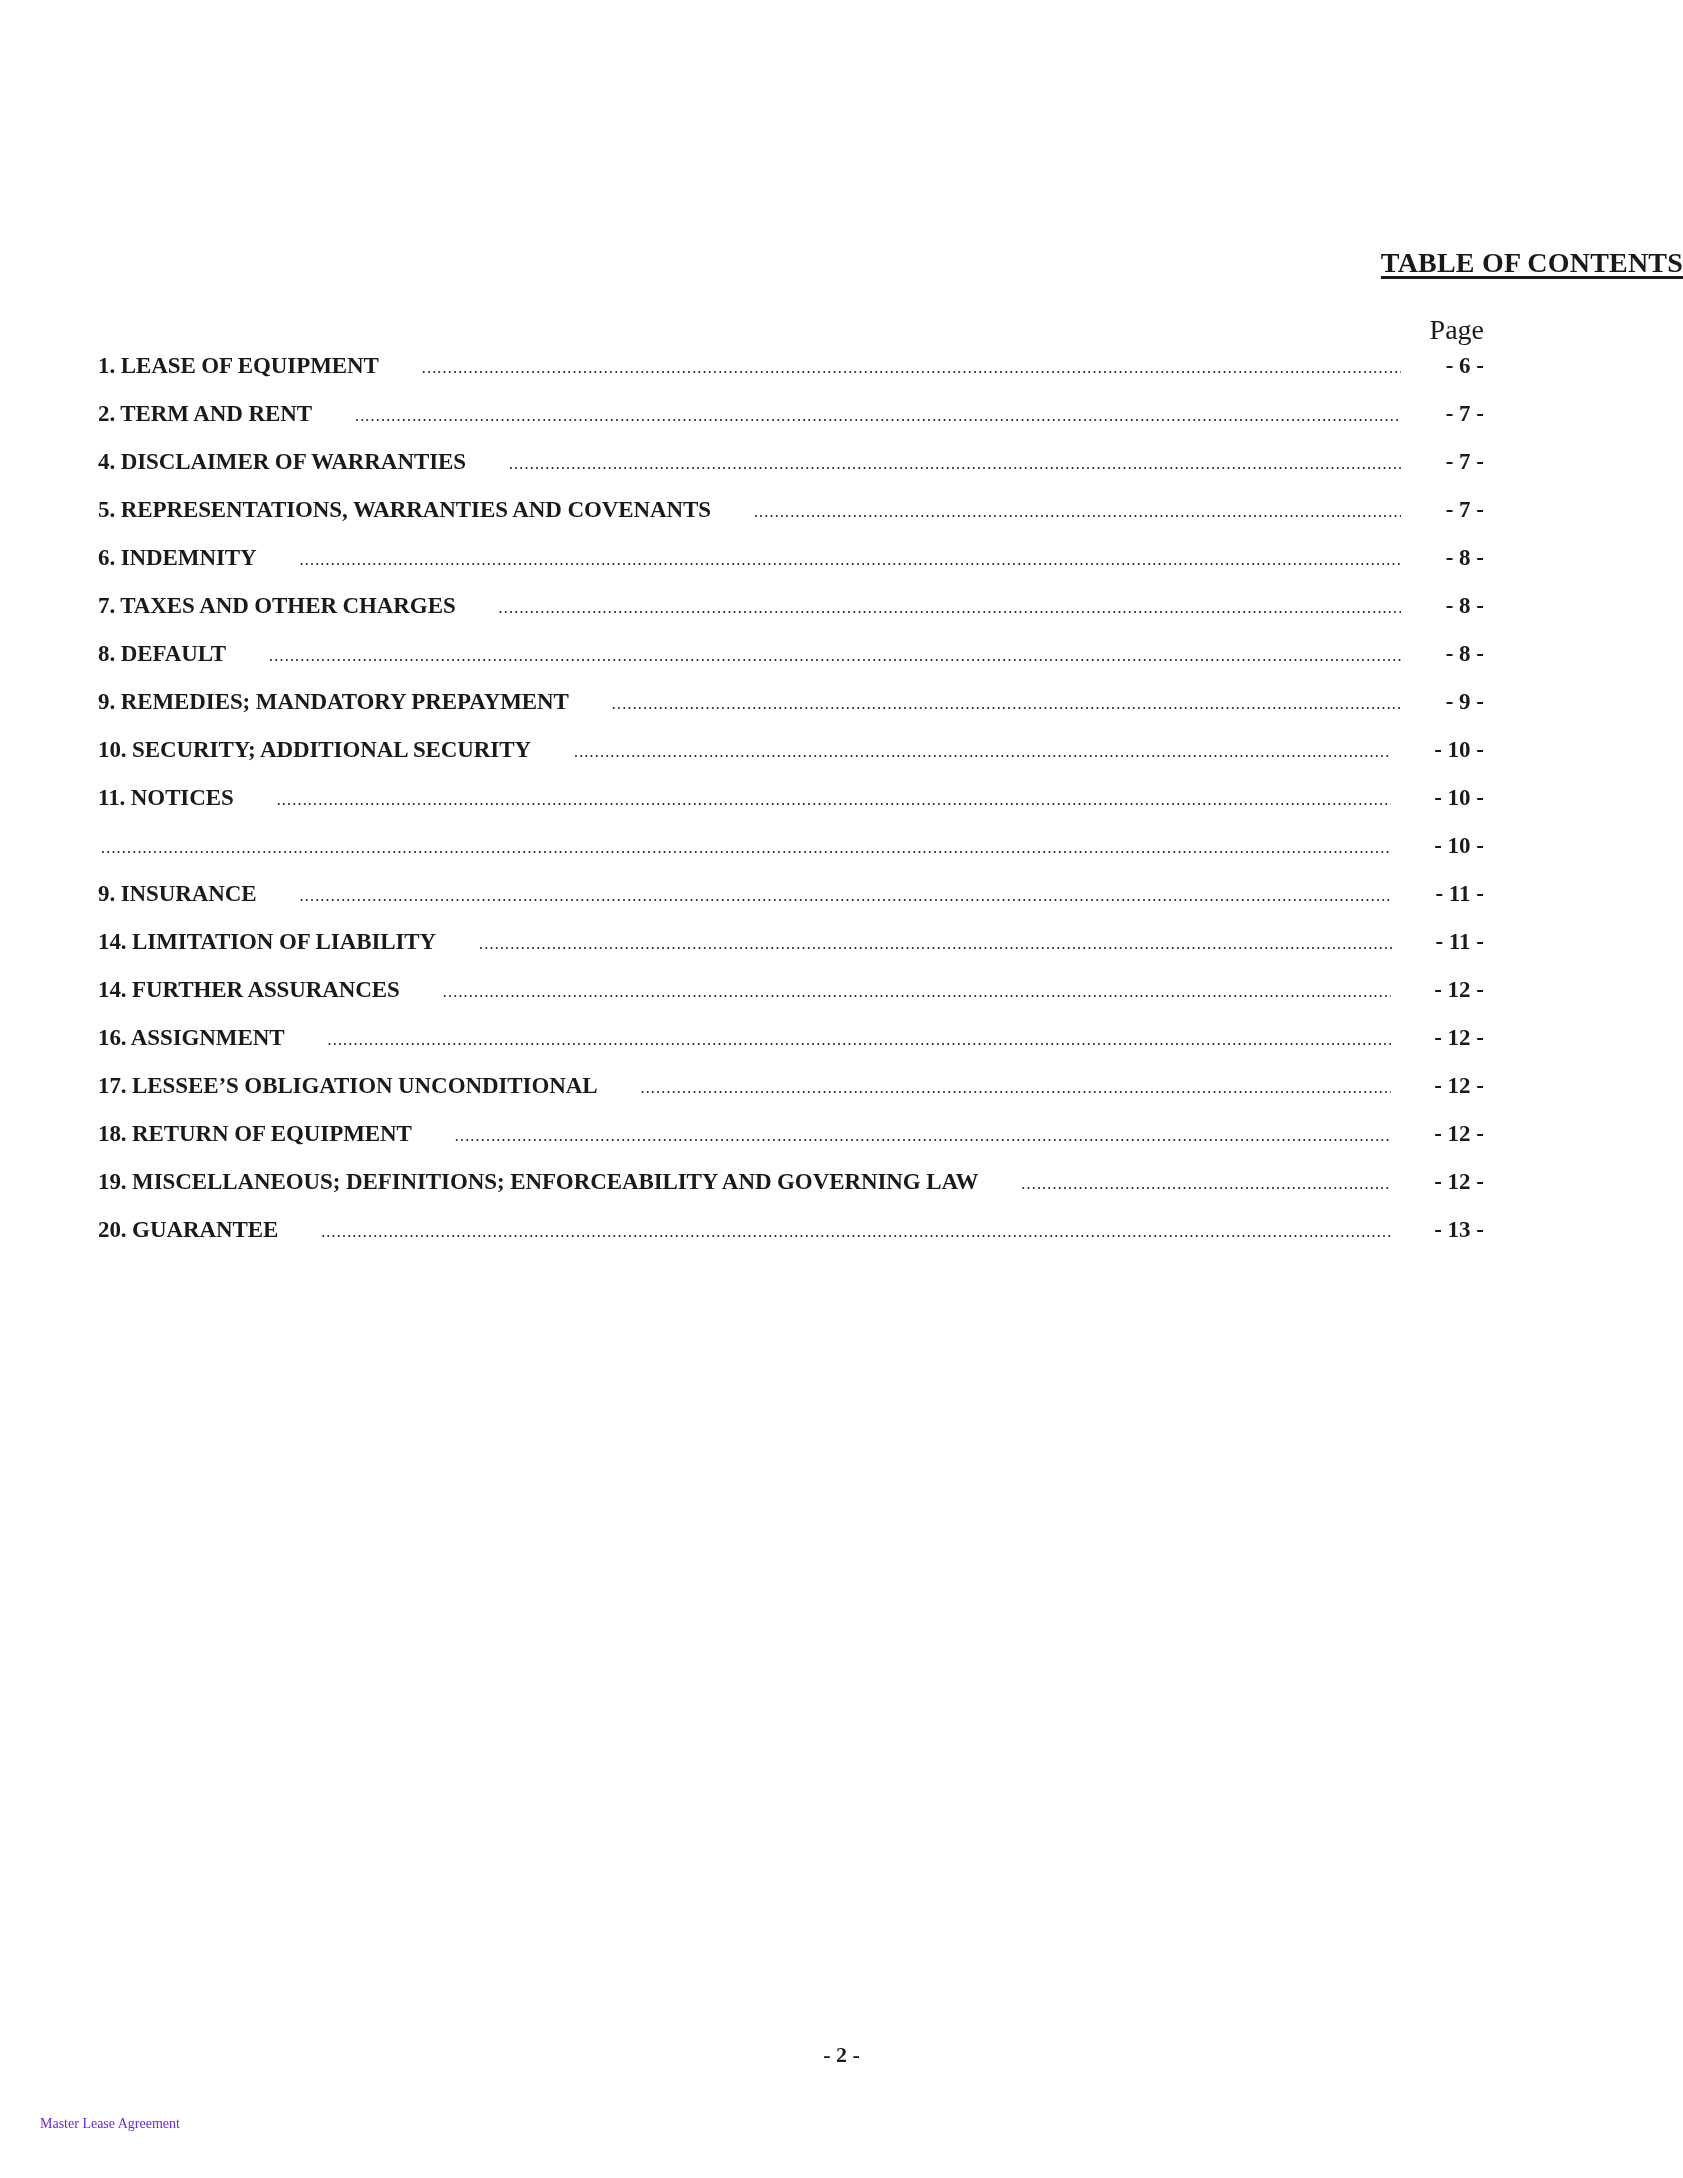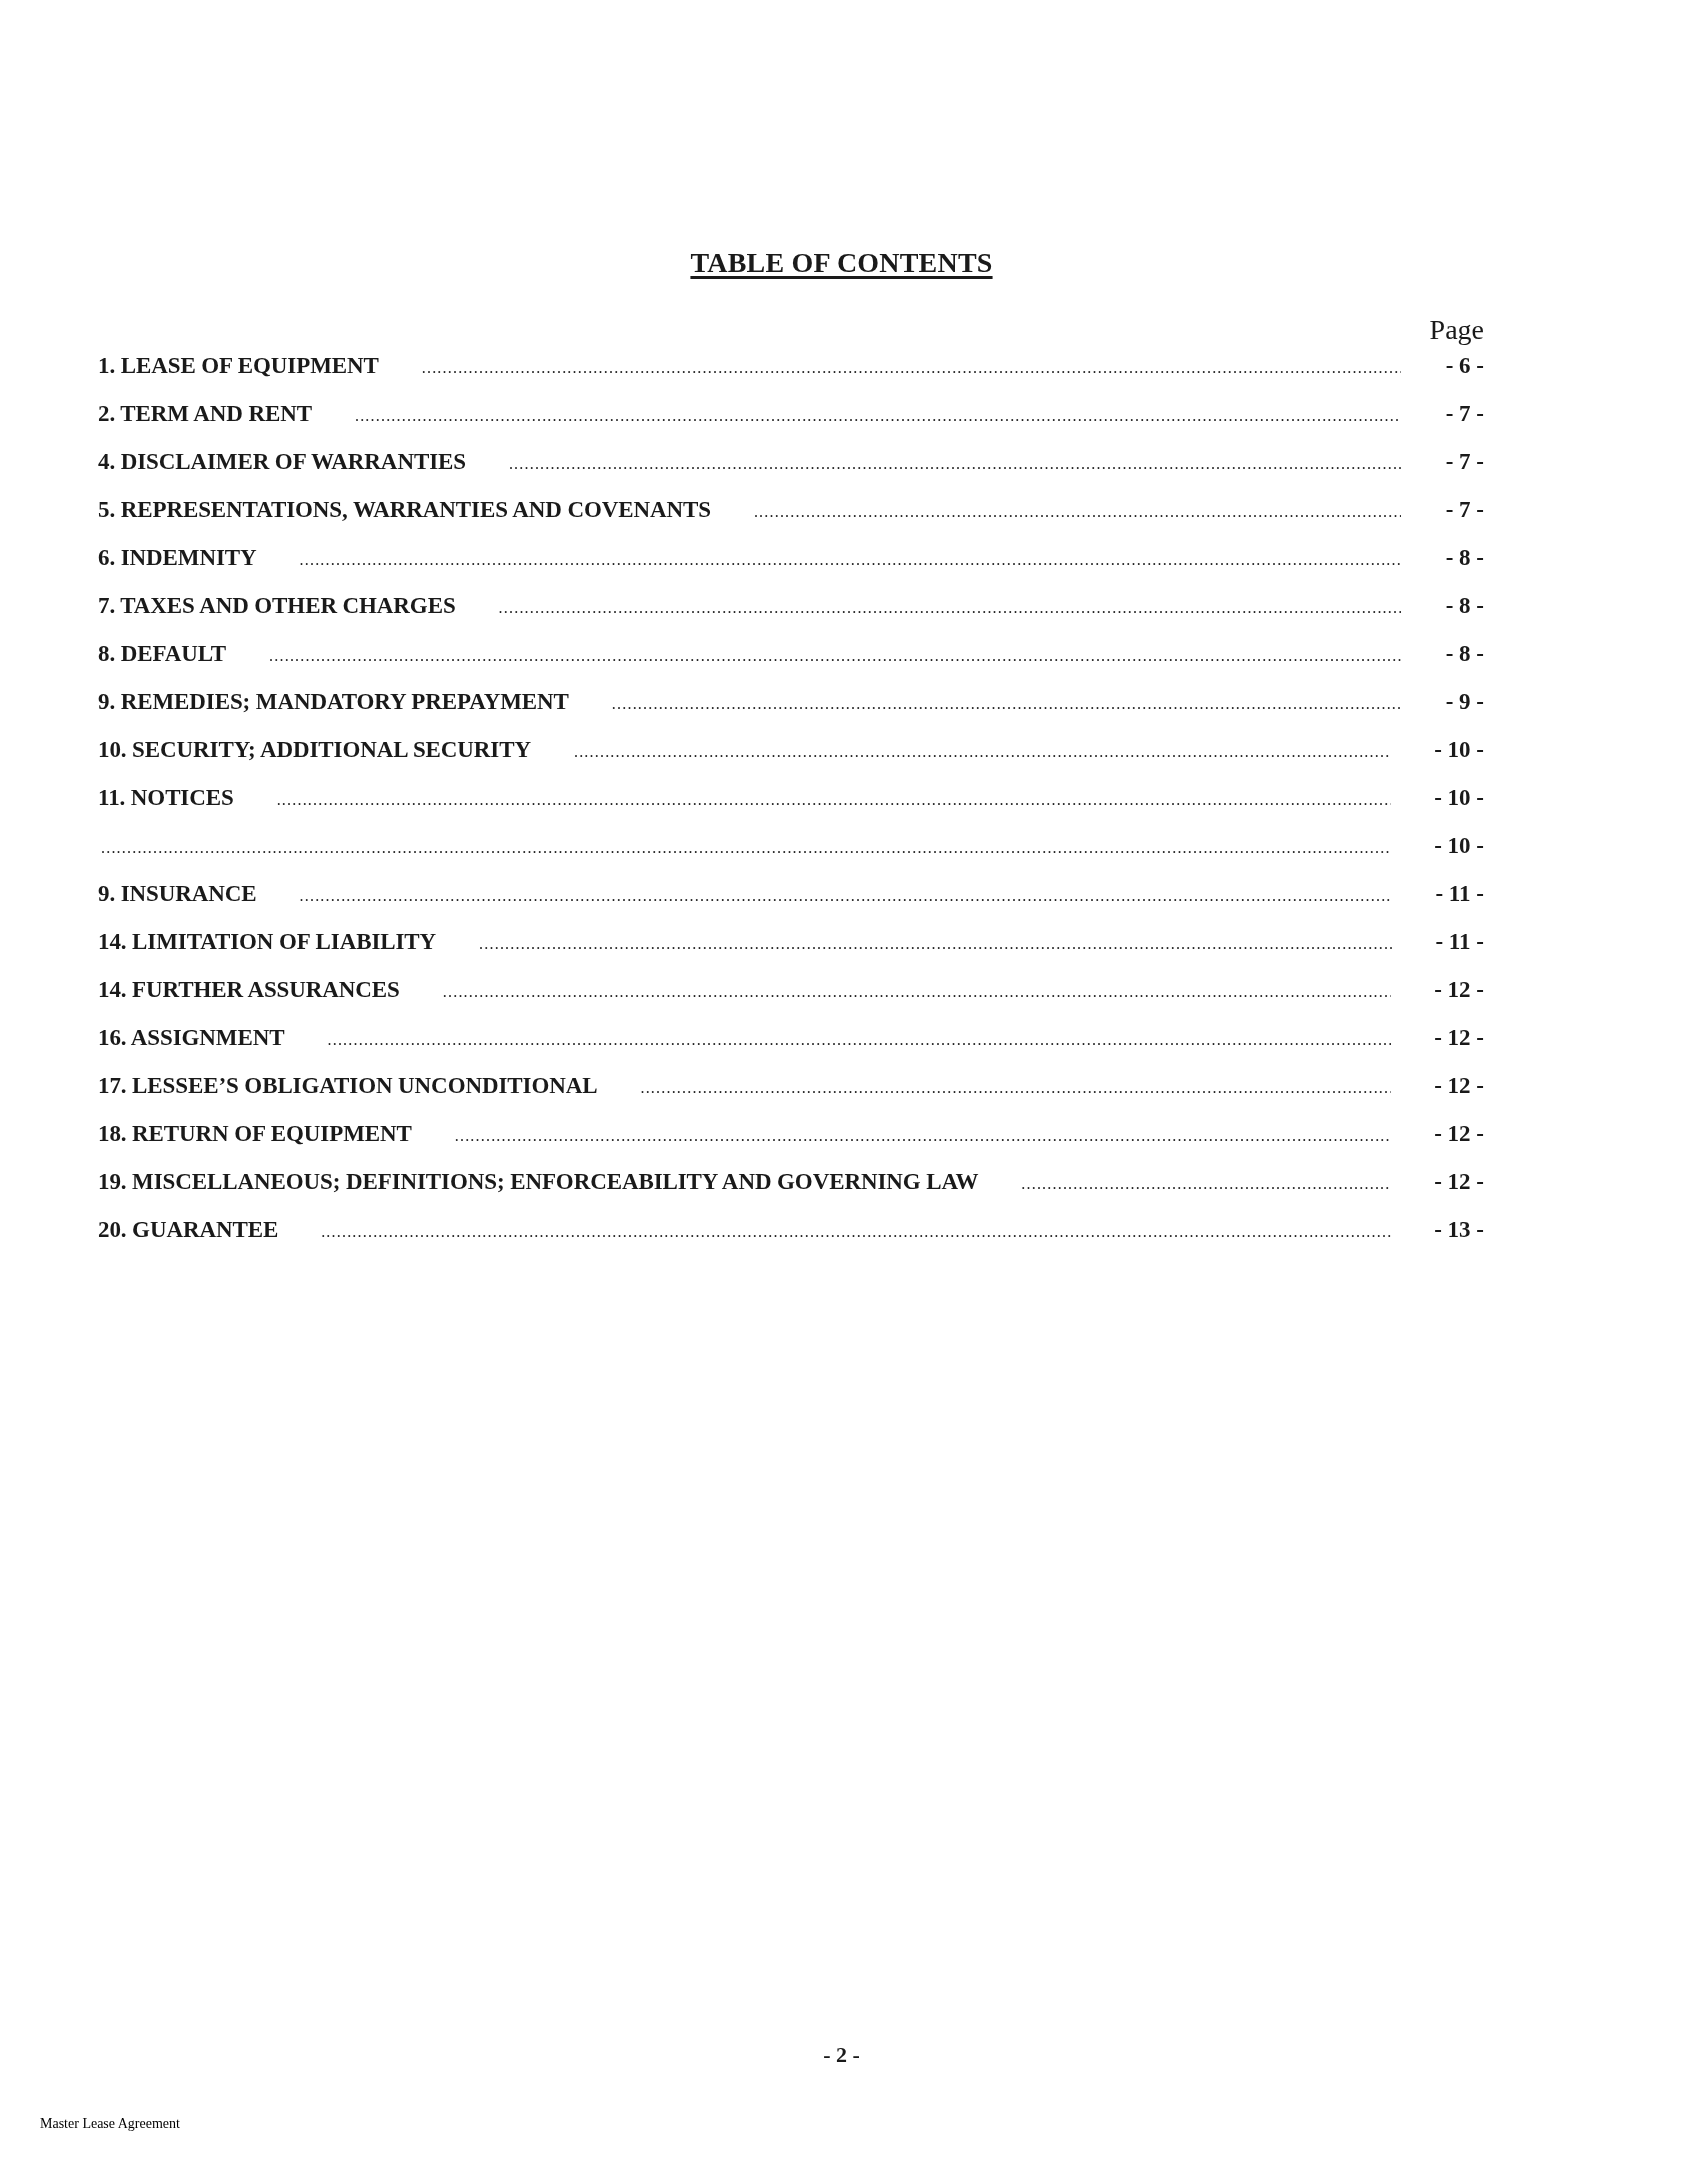--- a/index.html
+++ b/index.html
@@ -20,21 +20,21 @@
       left: 0; top: 0;
       width: 1683px;
       height: 2178px;
       background: #ffffff;
     }
     .toc-title {
       position: absolute;
       left: 0;
       width: 1683px;
       top: 246px;
-      text-align: center;
+      text-align: right;
       font-weight: bold;
       font-size: 28px;
       line-height: 34px;
       letter-spacing: 0.2px;
     }
     .toc-title span {
       text-decoration: underline;
       text-decoration-thickness: 3px;
       text-underline-offset: 4px;
     }
@@ -96,21 +96,21 @@
       font-size: 22px;
       font-weight: bold;
       line-height: 28px;
     }
     .footer-doc {
       position: absolute;
       left: 40px;
       top: 2115px;
       font-size: 14px;
       line-height: 18px;
-      color: #000000;
+      color: #6d28d9;
     }
   </style>
 </head>
 <body>
 
 <div class="page">
 
   <div class="toc-title">
     <span>TABLE OF CONTENTS</span>
   </div>

